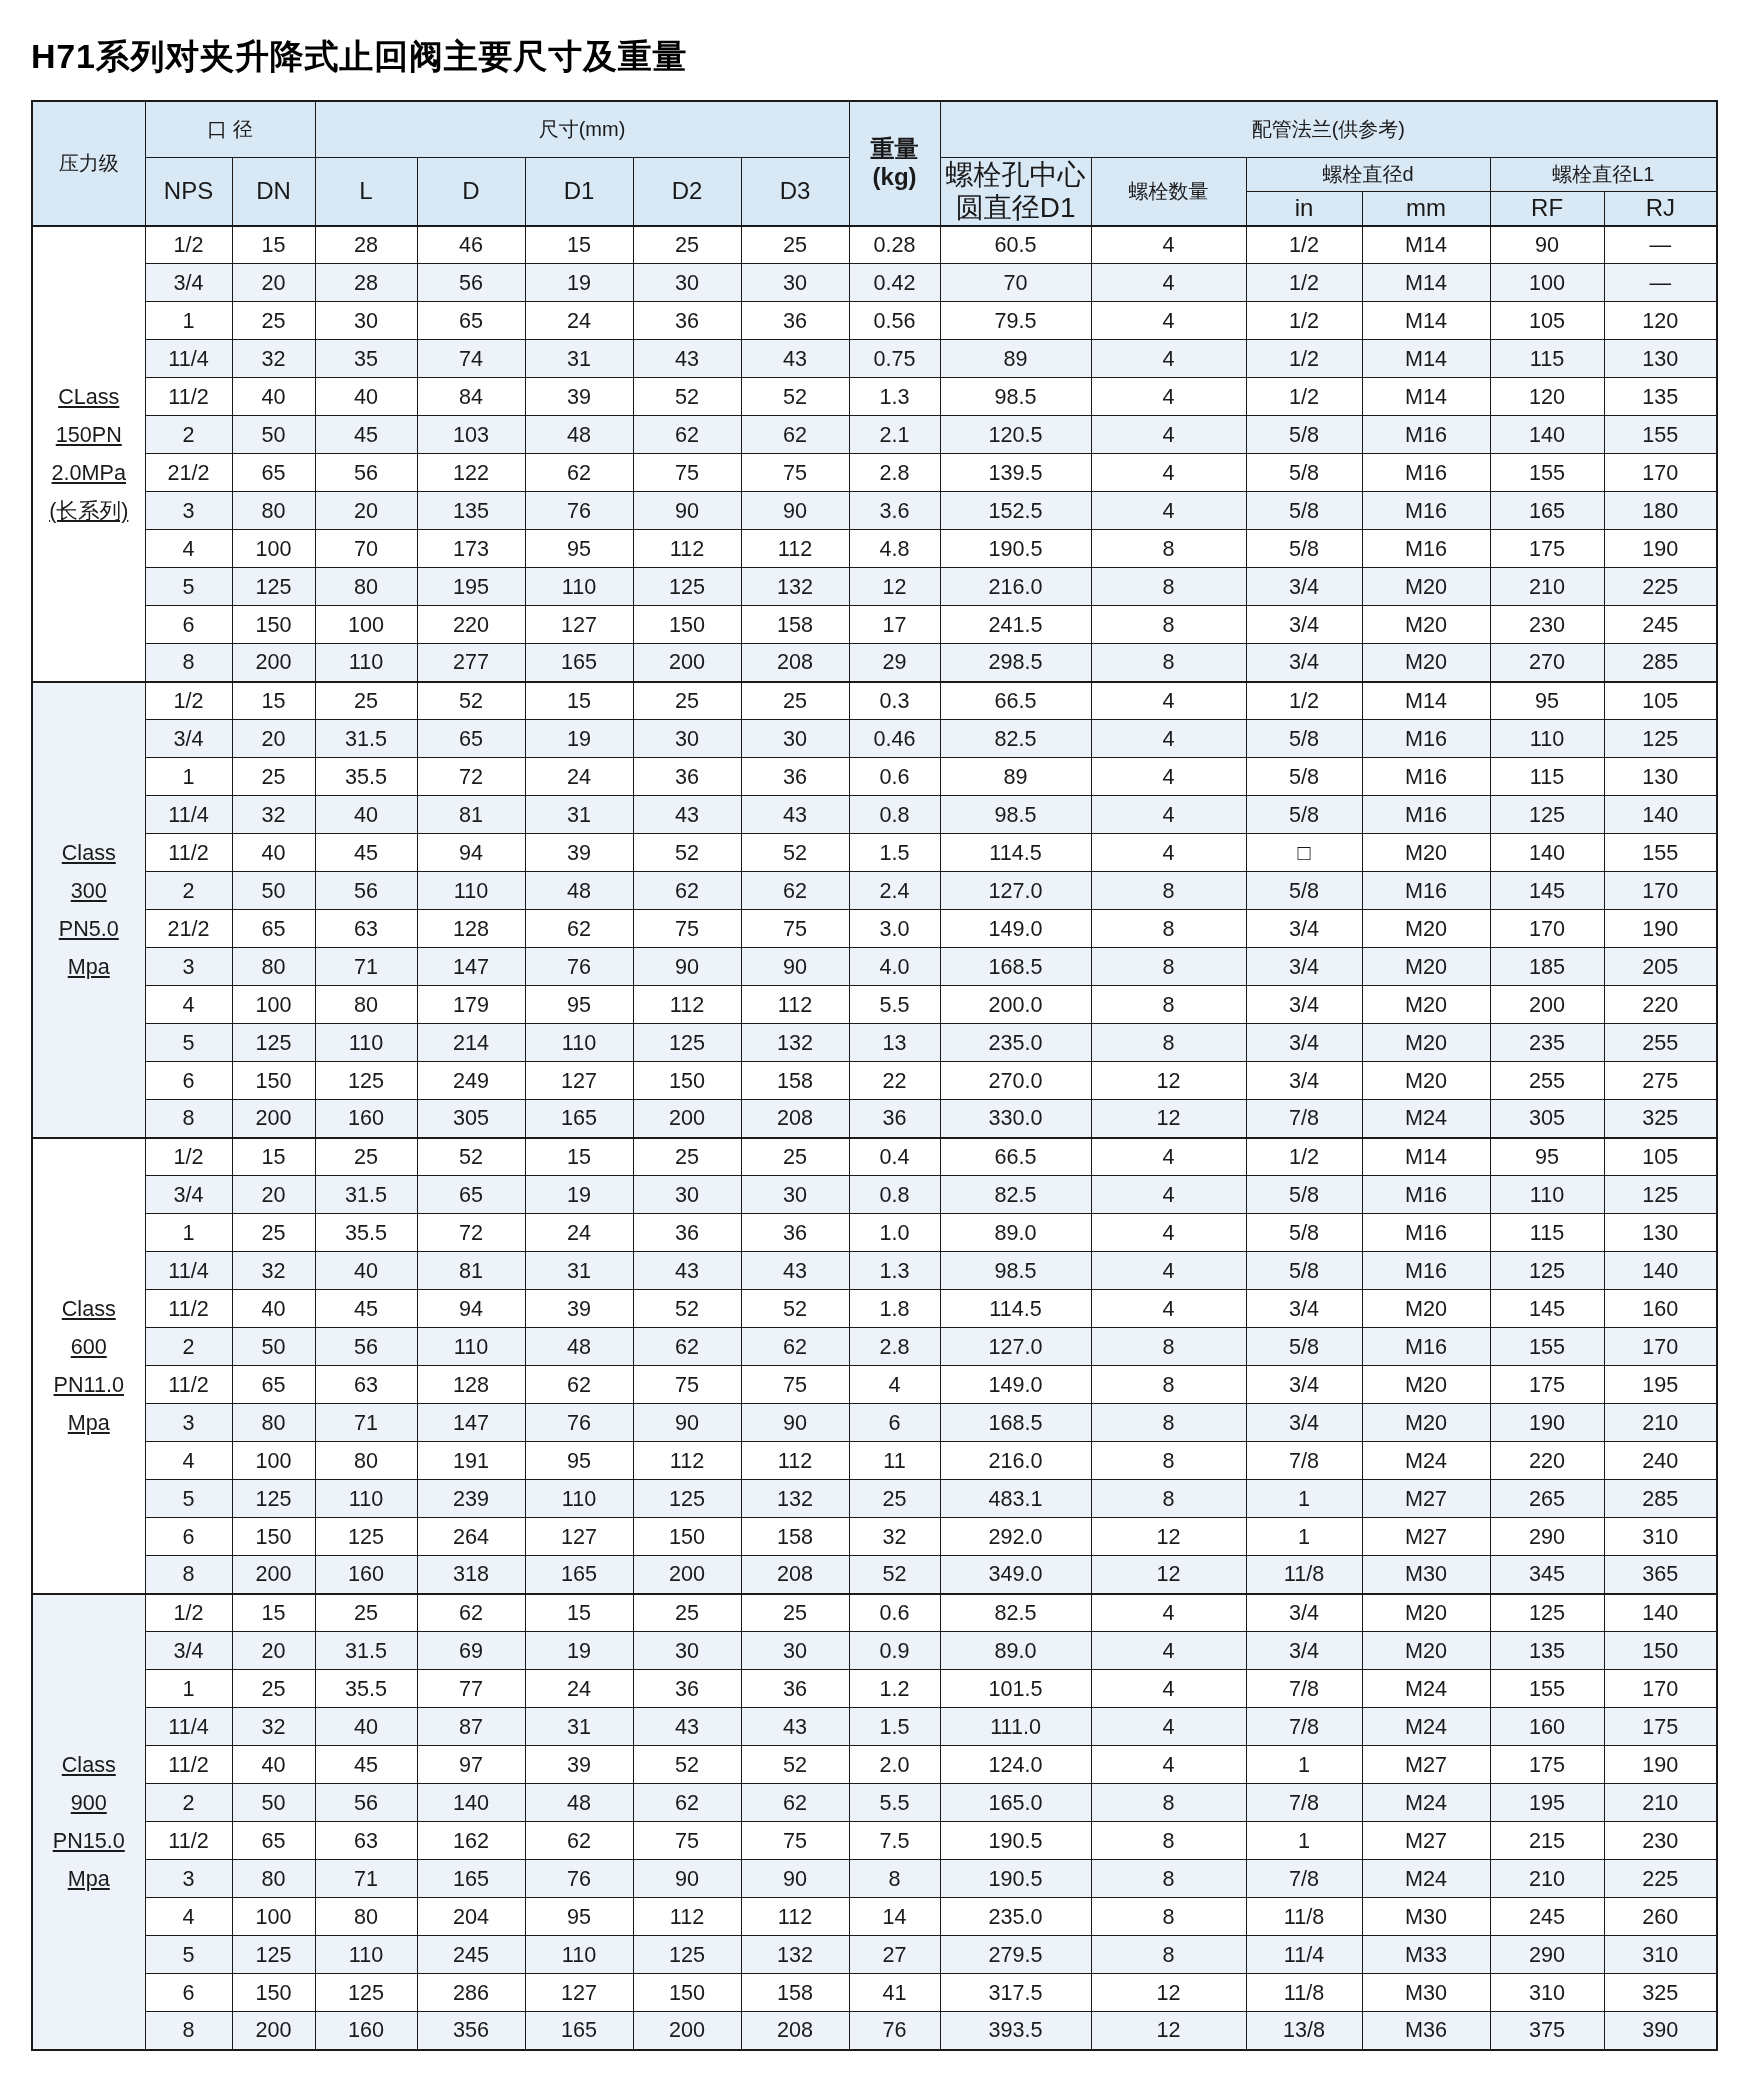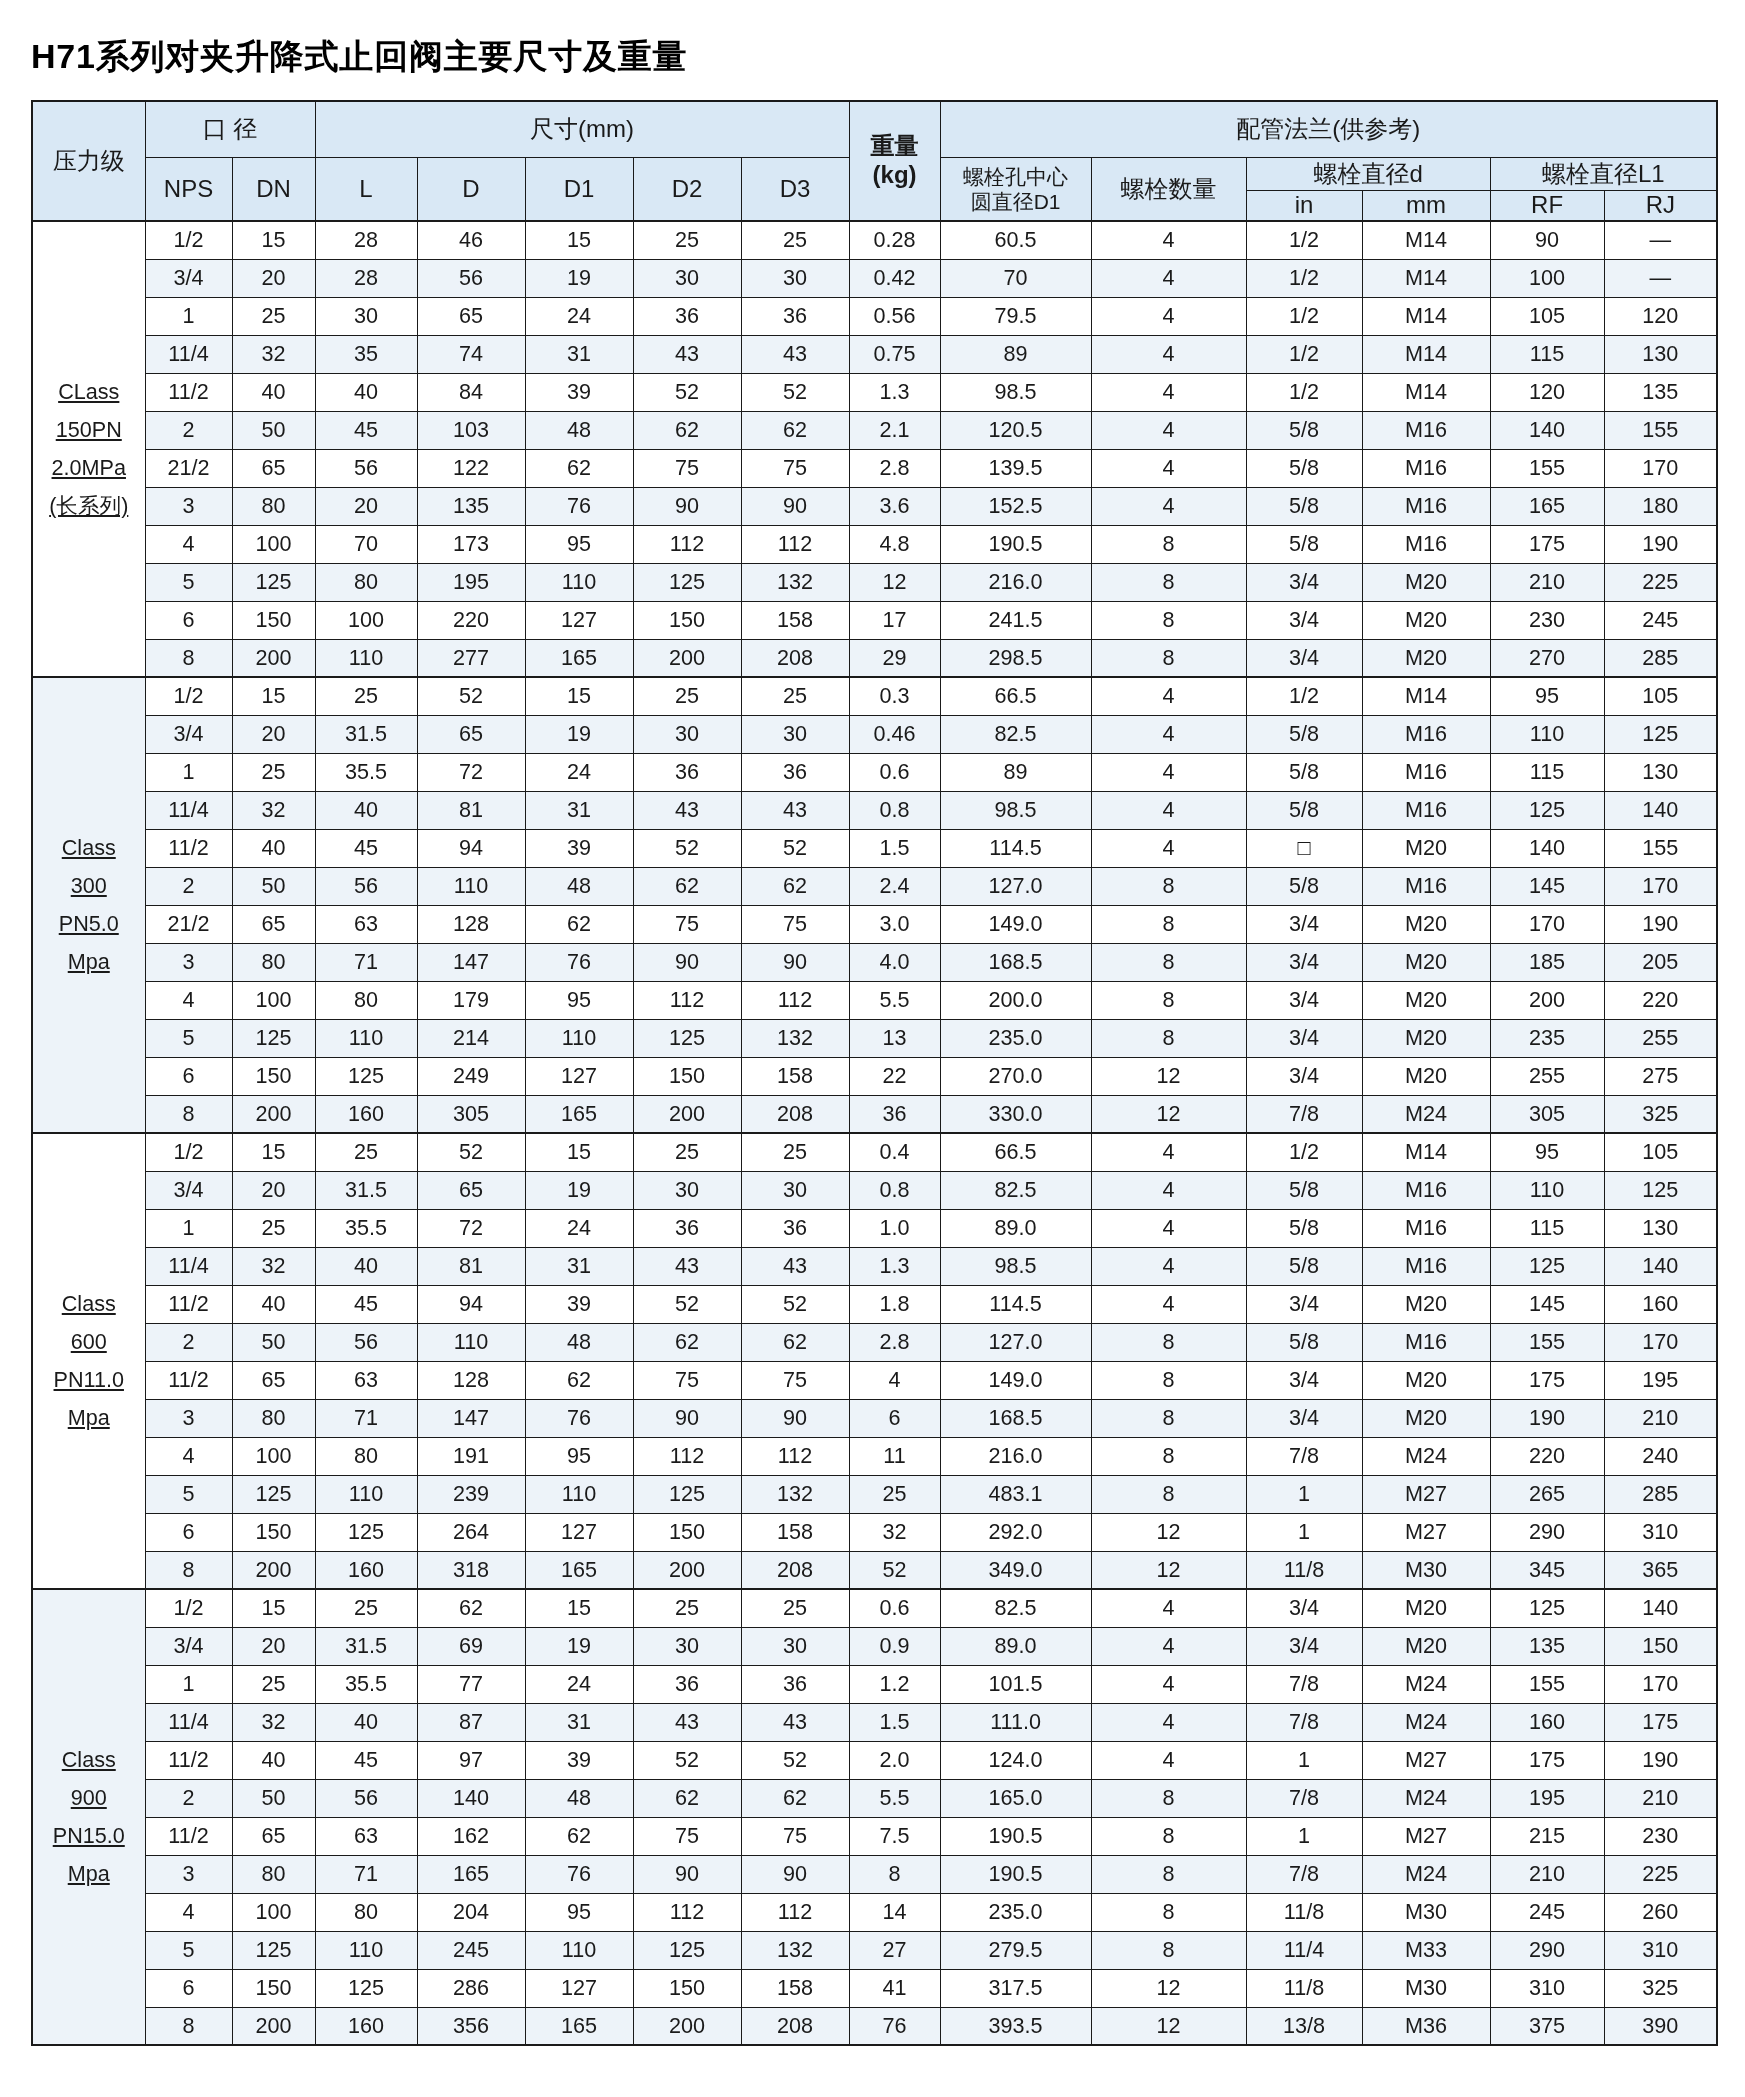--- a/index.html
+++ b/index.html
@@ -59,22 +59,22 @@
     white-space:nowrap;
   }
   thead th{
     background:var(--header-bg);
     font-weight:normal;
     font-size:24px;
   }
   thead tr.hr1{height:56px}
   thead tr.hr2{height:31px}
   thead tr.hr3{height:31px}
-  .th-cn{font-size:24px;}
-  .two-line div{line-height:1.2;font-size:21px;}
+  .th-cn{font-size:20px;}
+  .two-line div{line-height:1.2;font-size:28px;}
   .weight-th div{line-height:1.2;font-size:24px;font-weight:bold;}
 
   tbody td{
     font-size:21.6px;
     border-top-width:1.5px;
     border-bottom-width:1.5px;
   }
   tbody tr{height:38px;}
   tbody tr.stripe td{background:var(--row-alt-bg);}
   tbody tr.plain td{background:var(--row-bg);}

